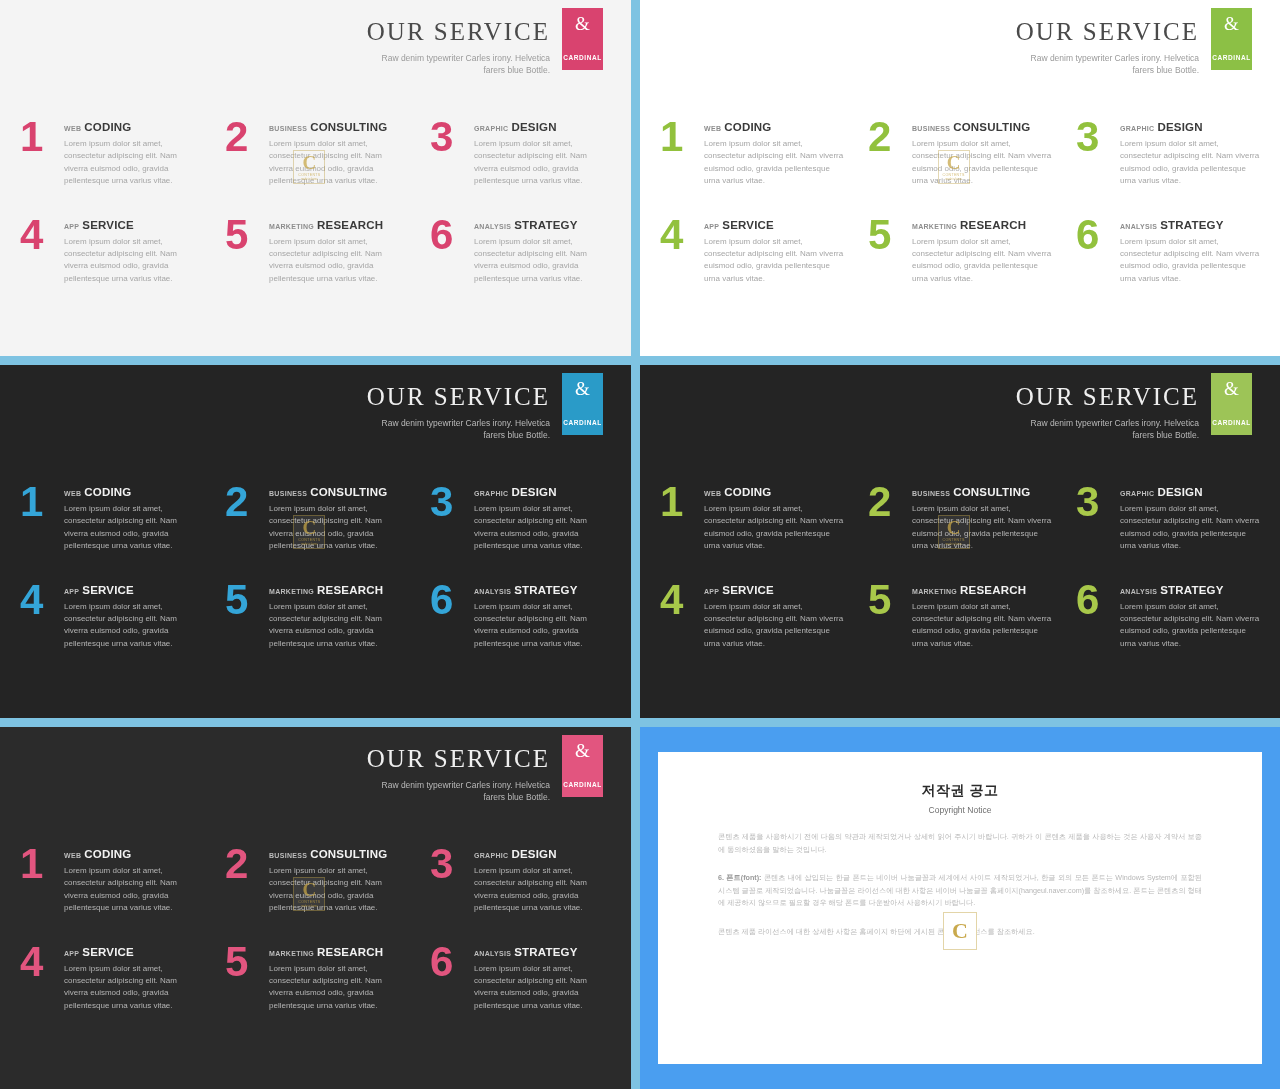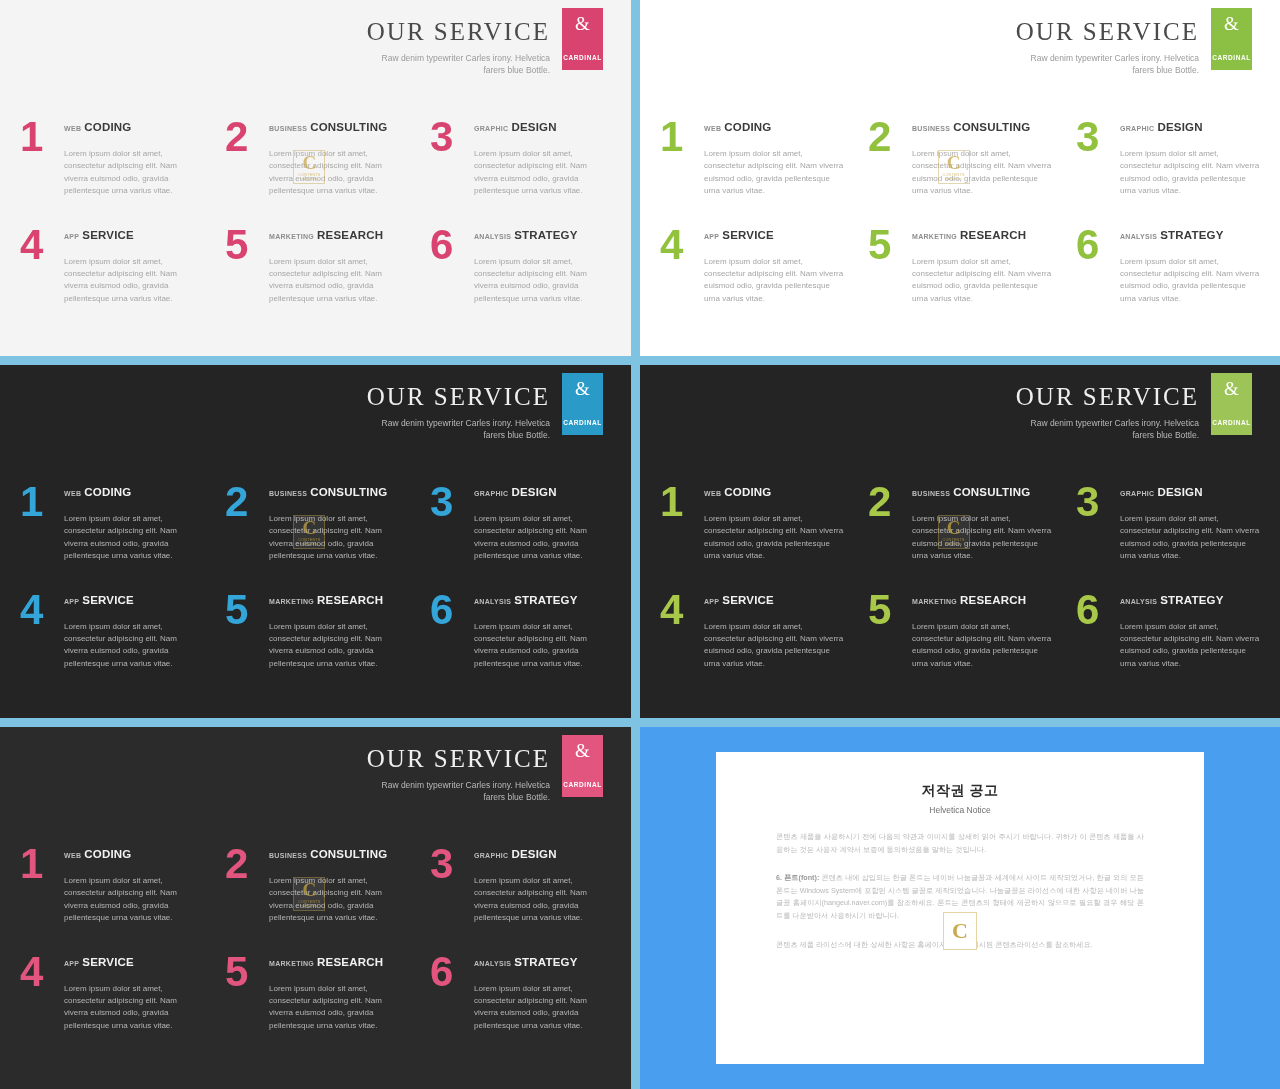--- a/index.html
+++ b/index.html
@@ -114,21 +114,21 @@
     font-weight: bold;
     letter-spacing: .3px;
     color: #8d8d8d;
     margin-right: 3px;
   }
   .dk .ihead .pre { color: #bdbdbd; }
   .ibody {
     font-size: 8px;
     line-height: 1.55;
     color: #a6a6a6;
-    margin-top: 15px;
+    margin-top: 5px;
     max-width: 145px;
   }
   .dk .ibody { color: #b4b4b4; }
 
   
   .wmark {
     position: absolute;
     width: 32px; height: 34px;
     border: 1px solid rgba(190,160,70,.55);
     background: rgba(255,255,255,.10);
@@ -152,21 +152,21 @@
   
   .cpwrap {
     width: 100%; height: 100%;
     background: #4a9ef0;
     display: flex;
     align-items: center;
     justify-content: center;
   }
   .cpsheet {
     background: #fff;
-    width: 488px;
+    width: 604px;
     height: 312px;
     padding: 30px 60px 0 60px;
     position: relative;
     overflow: hidden;
   }
   .cp-title {
     text-align: center;
     font-size: 14px;
     font-weight: bold;
     color: #2b2b2b;
@@ -522,22 +522,22 @@
         <div class="wt">CONTENTS</div>
         <div class="wt2">made in korea</div>
       </div>
     </div>
   </div>
 
   <div class="slide p6">
     <div class="cpwrap" style="background: rgb(74, 158, 240);">
       <div class="cpsheet">
         <div class="cp-title">저작권 공고</div>
-        <div class="cp-sub">Helvetica Notice</div>
-        <div class="cp-p">콘텐츠 제품을 사용하시기 전에 다음의 약관과 이미지를 상세히 읽어 주시기 바랍니다. 귀하가 이 콘텐츠 제품을 사용하는 것은 사용자 계약서 보증에 동의하셨음을 말하는 것입니다.</div>
+        <div class="cp-sub">Copyright Notice</div>
+        <div class="cp-p">콘텐츠 제품을 사용하시기 전에 다음의 약관과 제작되었거나 상세히 읽어 주시기 바랍니다. 귀하가 이 콘텐츠 제품을 사용하는 것은 사용자 계약서 보증에 동의하셨음을 말하는 것입니다.</div>
         <div class="cp-p"><b>6. 폰트(font):</b> <span>콘텐츠 내에 삽입되는 한글 폰트는 네이버 나눔글꼴과 세계에서 사이트 제작되었거나, 한글 외의 모든 폰트는 Windows System에 포함된 시스템 글꼴로 제작되었습니다. 나눔글꼴은 라이선스에 대한 사항은 네이버 나눔글꼴 홈페이지(hangeul.naver.com)를 참조하세요. 폰트는 콘텐츠의 형태에 제공하지 않으므로 필요할 경우 해당 폰트를 다운받아서 사용하시기 바랍니다.</span></div>
         <div class="cp-p">콘텐츠 제품 라이선스에 대한 상세한 사항은 홈페이지 하단에 게시된 콘텐츠라이선스를 참조하세요.</div>
         <div class="cp-logo">
             <span>C</span>
           </div>
       </div>
     </div>
   </div>
 
 </div>

